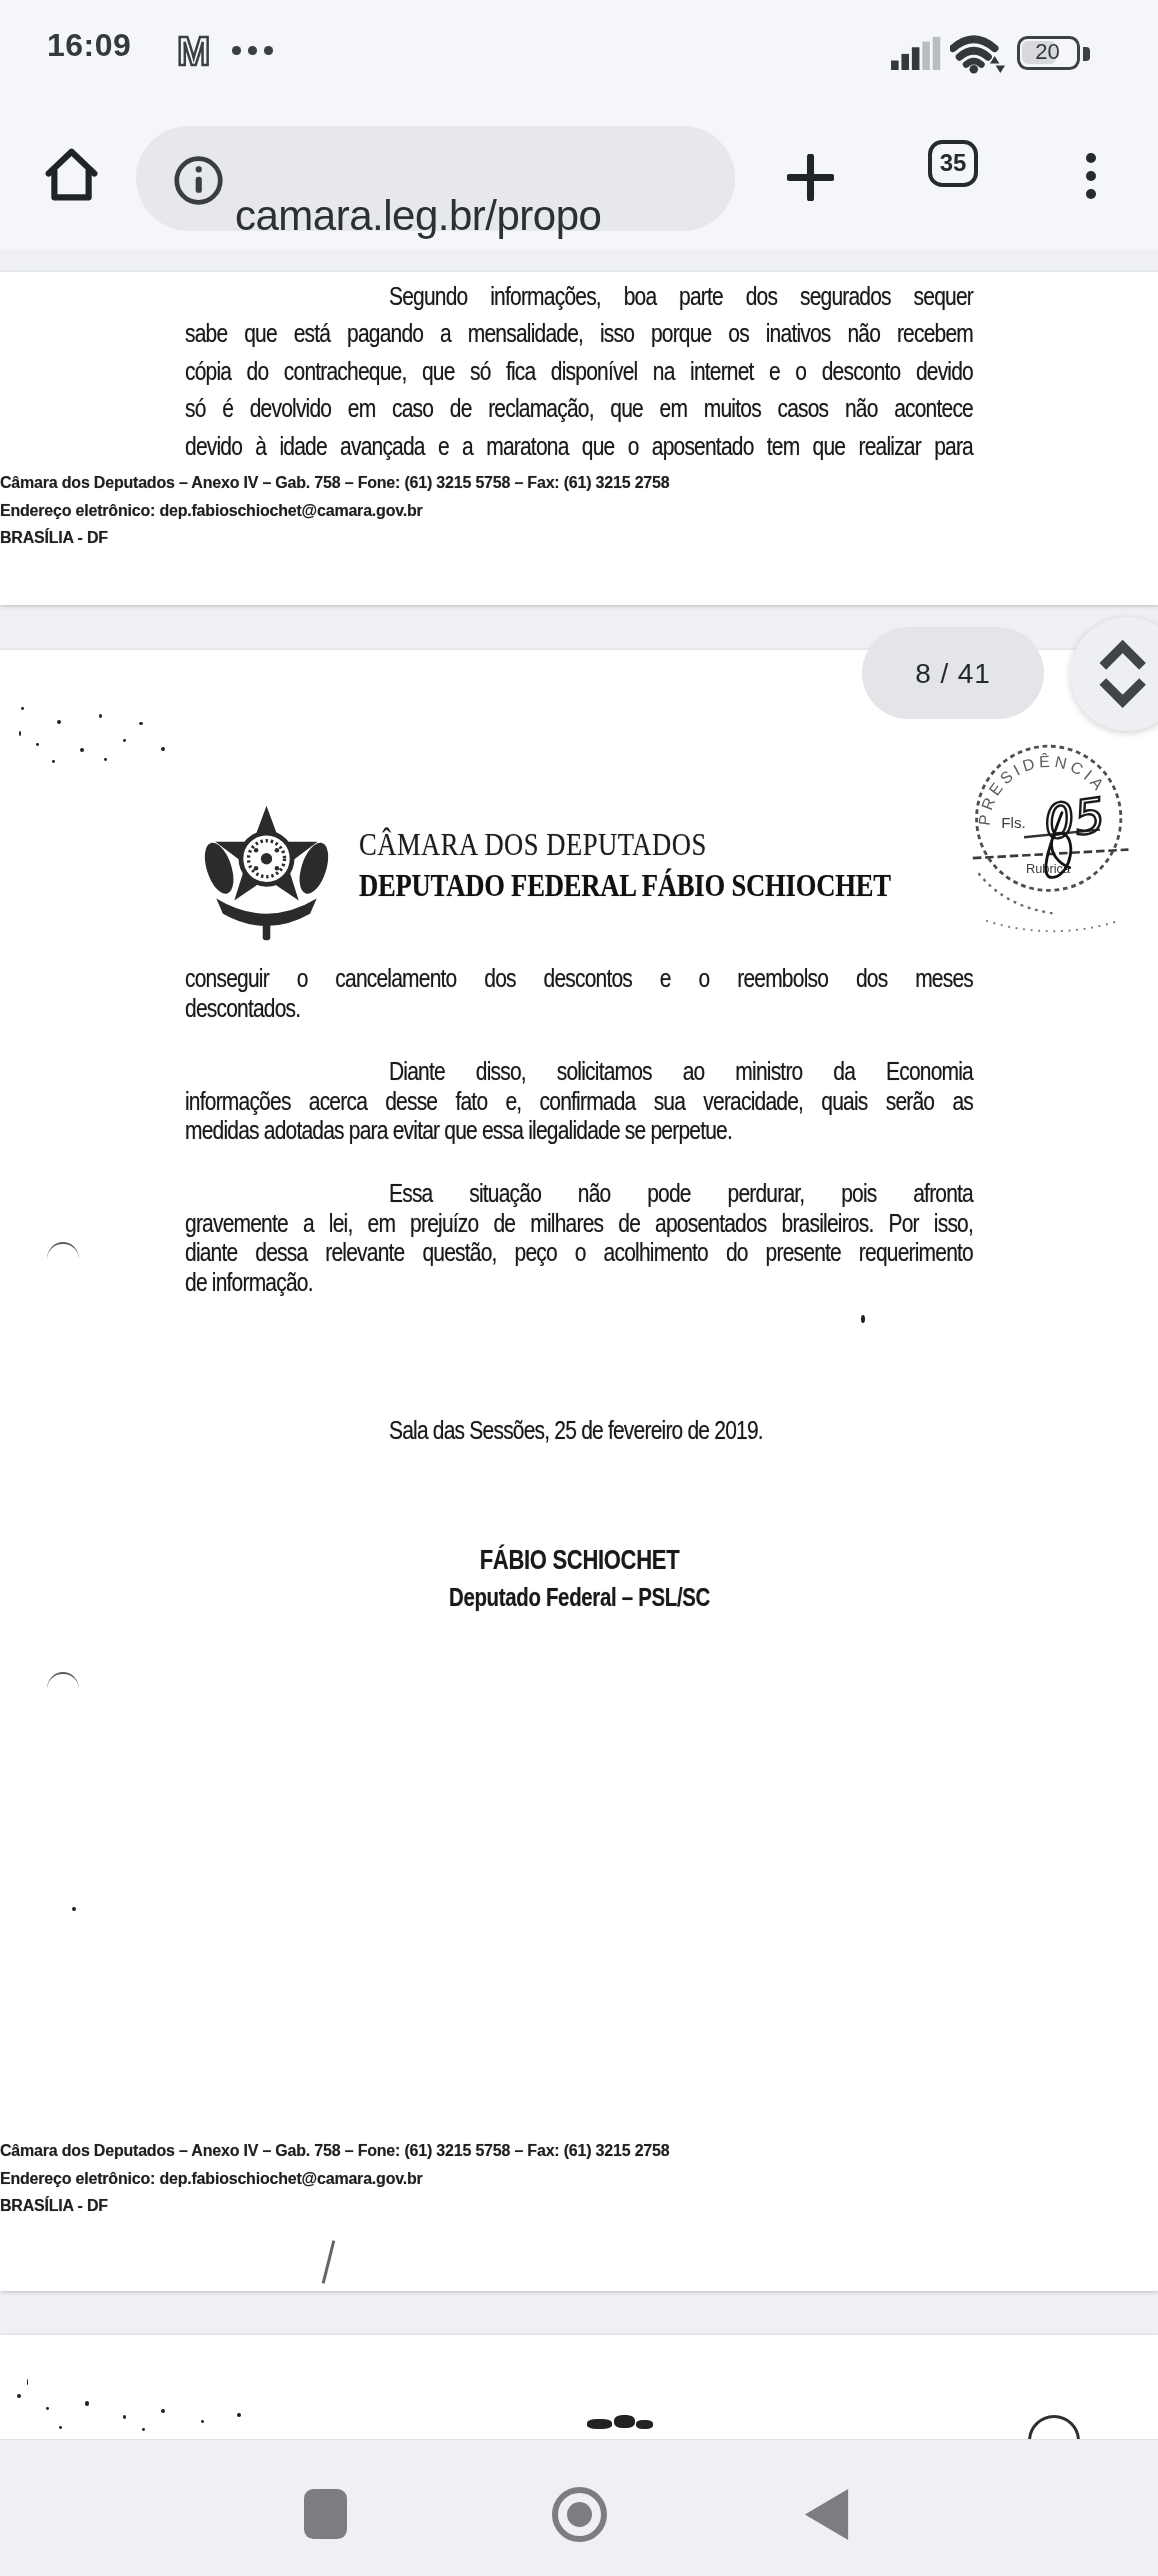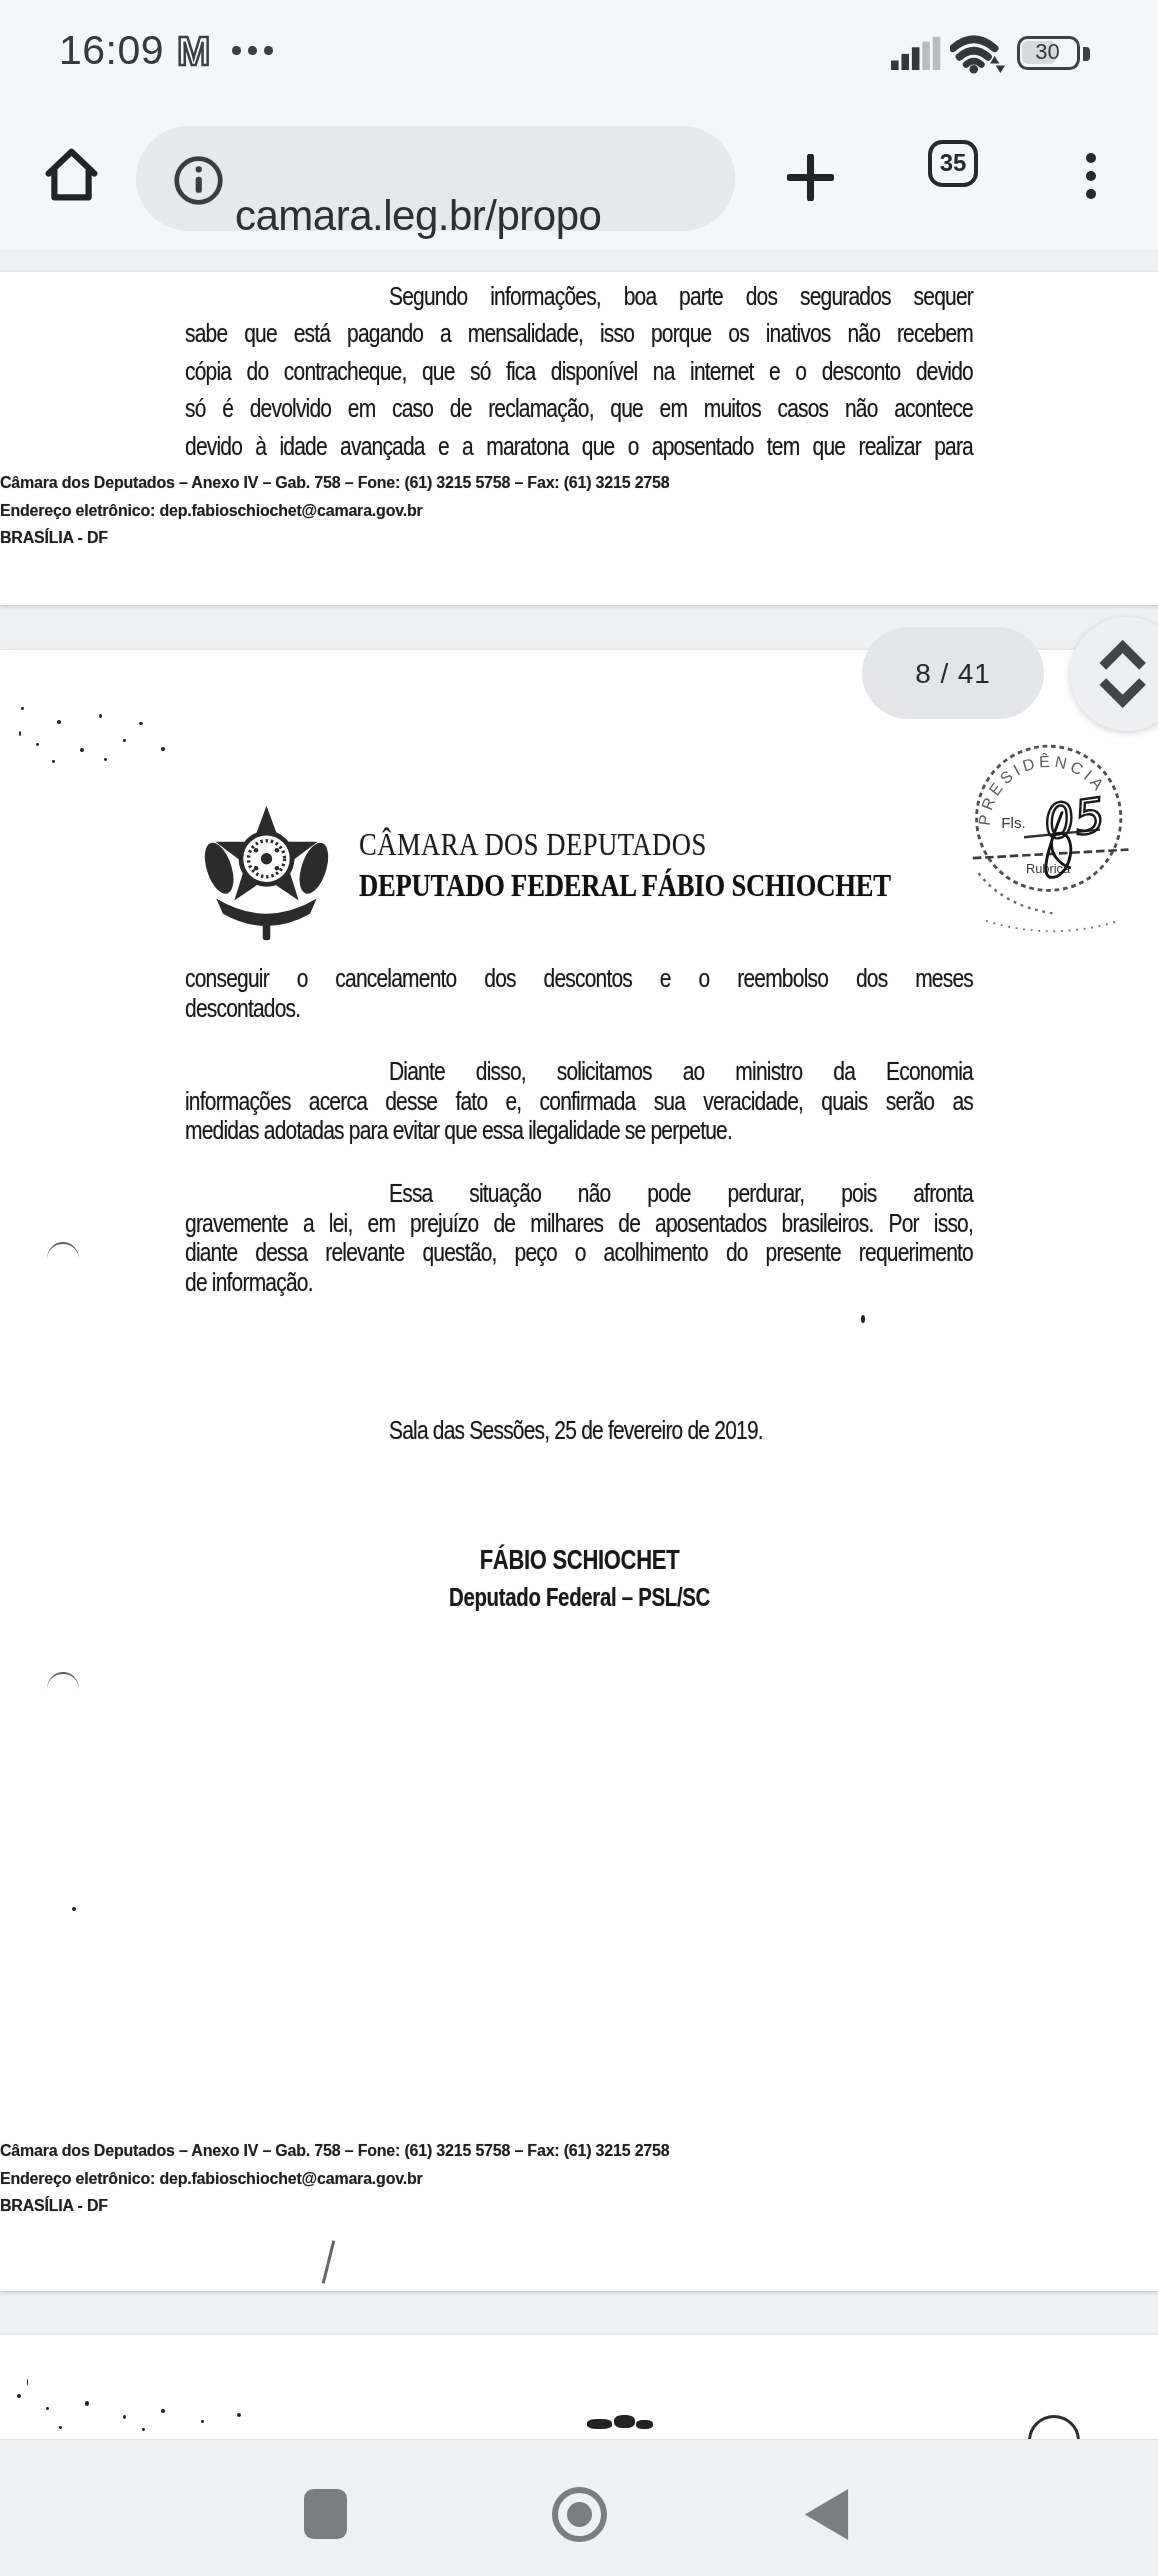--- a/index.html
+++ b/index.html
@@ -1,20 +1,20 @@
 <!DOCTYPE html>
 <html style="font-size:15px"><head>
 <meta charset="utf-8">
 <style>
   html,body{margin:0;padding:0;background:#dcdee2;}
   .screen{position:relative;width:1159px;height:2576px;overflow:hidden;
     background:#eef0f4;font-family:"Liberation Sans","DejaVu Sans",sans-serif;}
   
   .chrome-top{position:absolute;left:0;top:0;width:1159px;height:249px;background:#f5f6fa;z-index:5;}
-  .time{position:absolute;left:59px;top:26.6px;font-size:41px;font-weight:400;color:#35383c;letter-spacing:0.5px;}
+  .time{position:absolute;left:47px;top:26.6px;font-size:32px;font-weight:700;color:#35383c;letter-spacing:0.5px;}
   .gmail-m{position:absolute;left:177px;top:28.5px;font-size:40px;font-weight:700;color:transparent;
     -webkit-text-stroke:2.5px #3c3f43;font-family:"Liberation Sans",sans-serif;}
   .notif-dots{position:absolute;left:232px;top:46px;display:flex;gap:7.6px;}
   .notif-dots i{width:8.5px;height:8.5px;border-radius:50%;background:#3c3f43;}
   .statussvg{position:absolute;}
   .batt{position:absolute;left:1017px;top:36px;width:63px;height:34px;border:3.8px solid #3d4045;
     border-radius:10.4px;box-sizing:border-box;}
   .batt-fill{position:absolute;left:1.9px;top:1.9px;width:34px;height:23px;background:#d7d9dd;border-radius:5.7px;}
   .batt-num{position:absolute;left:0;top:0;width:55px;text-align:center;font-size:22px;line-height:26.6px;color:#33363a;}
   .batt-nub{position:absolute;left:1083px;top:47px;width:6.6px;height:14.2px;background:#3d4045;border-radius:0 3.8px 3.8px 0;}
@@ -99,21 +99,21 @@
     <svg class="statussvg" style="left:950px;top:34px;" width="57" height="40" viewBox="0 0 60 42">
       <path d="M3,15 Q25,-4 47,15" fill="none" stroke="#34373b" stroke-width="8" stroke-linecap="round"></path>
       <path d="M10,24 Q25,11 40,24" fill="none" stroke="#34373b" stroke-width="8" stroke-linecap="round"></path>
       <path d="M17,32 Q25,25 33,32" fill="none" stroke="#34373b" stroke-width="7" stroke-linecap="round"></path>
       <circle cx="25" cy="37" r="4.5" fill="#34373b"></circle>
       <polygon points="42,31 52,31 47,23" fill="#34373b"></polygon>
       <polygon points="48,33 58,33 53,41" fill="#34373b"></polygon>
     </svg>
     <div class="batt">
       <div class="batt-fill"></div>
-      <div class="batt-num">30</div>
+      <div class="batt-num">20</div>
     </div>
     <div class="batt-nub"></div>
 
     <svg class="home-btn" style="left:42px;top:144px;" width="59" height="61" viewBox="0 0 62 64">
       <path d="M7,31 L31,8 L55,31" fill="none" stroke="#202327" stroke-width="6.5" stroke-linejoin="round" stroke-linecap="round"></path>
       <path d="M13,27 V56 H49 V27" fill="none" stroke="#202327" stroke-width="6.5" stroke-linejoin="round"></path>
     </svg>
 
     <div class="url-pill">
       <svg class="info-ic" width="53" height="53" viewBox="0 0 56 56">

